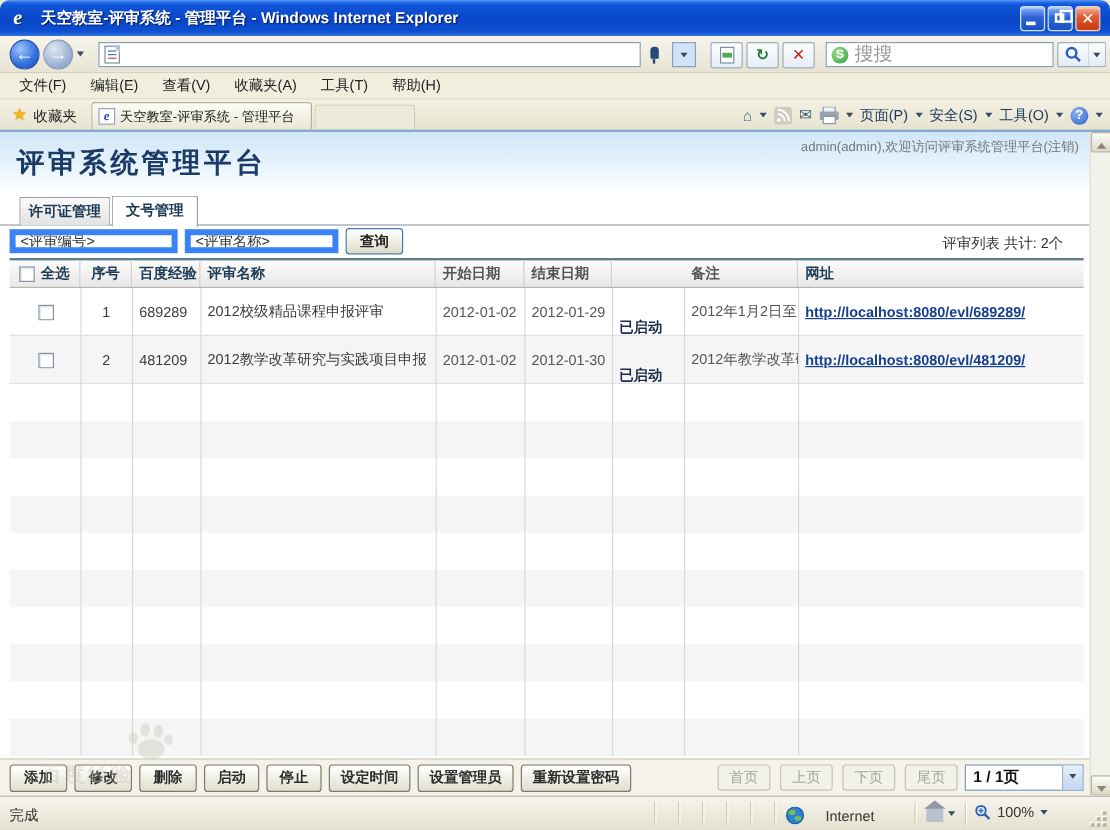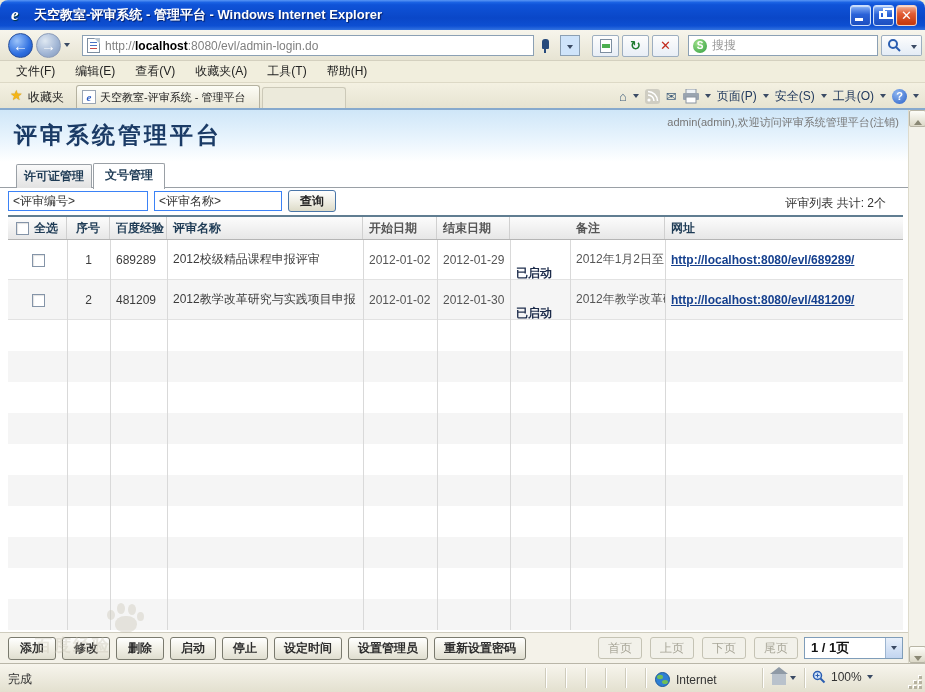--- a/index.html
+++ b/index.html
@@ -48,21 +48,21 @@
     background:linear-gradient(180deg,#fdfdfd,#e8eef6); text-align:center; line-height:20px; font-size:13px; }
   .mini-btn.compat { left:592px; }
   .mini-btn.refresh { left:622px; color:#1d7a2e; font-weight:bold; }
   .mini-btn.stop { left:652px; color:#c22a1c; font-weight:bold; }
   .compat-ico { display:inline-block; width:12px; height:14px; border:1px solid #7d8ea0; background:#fff; position:relative; top:3px; }
   .compat-ico:after { content:""; position:absolute; left:1px; top:4px; width:8px; height:4px; background:#4caf50; }
   .search-box { position:absolute; left:688px; top:5px; width:190px; height:21px; background:#fff; border:1px solid #8ba0b4;
     display:flex; align-items:center; padding:0 4px; }
   .soso-ico { width:14px; height:14px; border-radius:50%; background:radial-gradient(circle at 35% 30%,#9fe08a,#2f9e3f); color:#fff;
     font-size:10px; font-weight:bold; text-align:center; line-height:14px; margin-right:5px; flex:none; }
-  .search-input { border:none; outline:none; flex:1; font-size:12px; color:#9a9a9a; background:transparent; font-family:Liberation Serif, serif; }
+  .search-input { border:none; outline:none; flex:1; font-size:16px; color:#9a9a9a; background:transparent; font-family:Liberation Serif, serif; }
   .search-btn { position:absolute; left:881px; top:5px; width:27px; height:21px; border:1px solid #9daec0; border-radius:2px 0 0 2px;
     background:linear-gradient(180deg,#fdfdfd,#e4ecf6); text-align:center; }
   .search-caret { position:absolute; left:907px; top:5px; width:15px; height:21px; border:1px solid #9daec0; border-left:none; border-radius:0 2px 2px 0;
     background:linear-gradient(180deg,#fdfdfd,#e4ecf6); text-align:center; line-height:19px; }
 
   
   .menu-row { position:absolute; left:0; top:61px; width:925px; height:22px; background:#f1eedd;
     border-bottom:1px solid #ddd9c6; display:flex; align-items:center; padding-left:8px; gap:4px; }
   .menu-item { font-size:12px; color:#222; padding:2px 8px;text-align:right; }
 
@@ -89,21 +89,21 @@
   .app-title { position:absolute; left:14px; top:10px; font-size:23px; font-weight:bold; color:#1b3b66; letter-spacing:3px; }
   .welcome { position:absolute; right:26px; top:5px; font-size:11px; color:#777; }
 
   .tabstrip { position:absolute; left:0; top:52px; width:908px; height:26px; border-bottom:1px solid #9aa0a6; }
   .apptab { position:absolute; top:2px; height:24px; border:1px solid #9aa0a6; border-bottom:none; border-radius:2px 2px 0 0;
     font-size:12px; font-weight:bold; color:#1d3a54; text-align:center; line-height:23px; }
   .apptab.inactive { left:16px; width:76px; background:linear-gradient(180deg,#fafafa,#e2e2e2); }
   .apptab.active { left:93px; width:72px; background:#fff; height:26px; top:1px; z-index:2; }
 
   .filter-row { position:absolute; left:0; top:79px; width:908px; height:26px; }
-  .txt-input { position:absolute; top:2px; height:20px; border:1px solid #3b82f6; font-size:12px; color:#333; padding:0 4px;
+  .txt-input { position:absolute; top:2px; height:20px; border:5px solid #3b82f6; font-size:12px; color:#333; padding:0 4px;
     font-family:inherit; background:#fff; }
   .inp-code { left:8px; width:140px; }
   .inp-name { left:154px; width:128px; }
   .query-btn { position:absolute; left:288px; top:1px; width:48px; height:22px; border:1px solid #4a76a8; border-radius:3px;
     background:linear-gradient(180deg,#ffffff,#f0efe6 50%,#dddbc8); font-size:12px; font-weight:bold; color:#222; text-align:center; line-height:20px; }
   .summary { position:absolute; right:22px; top:6px; font-size:12px; color:#333; }
 
   
   .tbl { position:absolute; left:8px; top:105px; width:895px; }
   .thead { display:flex; height:25px; background:linear-gradient(180deg,#fcfcfc,#e7e7e7);
@@ -164,21 +164,21 @@
   .sb-up { top:0; } .sb-down { bottom:0; }
   .arr { display:inline-block; width:0; height:0; border-left:4px solid transparent; border-right:4px solid transparent; margin-top:6px; }
   .arr.up { border-bottom:5px solid #8a8875; }
   .arr.down { border-top:5px solid #8a8875; }
 
   
   .statusbar { position:absolute; left:0; top:663px; width:925px; height:29px;
     background:linear-gradient(180deg,#f7f5ed,#e3e0cf); border-top:1px solid #b9b6a8; }
   .st-done { position:absolute; left:8px; top:7px; font-size:12px; color:#333; }
   .st-sep { position:absolute; top:4px; width:1px; height:20px; background:#cfccbc; box-shadow:1px 0 0 #fff; }
-  .st-zone { position:absolute; left:655px; top:8px; display:flex; align-items:center; gap:6px; font-size:12px; color:#333; }
+  .st-zone { position:absolute; left:655px; top:8px; display:flex; align-items:center; gap:18px; font-size:12px; color:#333; }
   .st-prot { position:absolute; left:772px; top:6px; display:flex; align-items:center; gap:4px; }
   .house-ico { width:14px; height:12px; position:relative; background:#b9c2cc; margin-top:3px; }
   .house-ico:before { content:""; position:absolute; left:-2px; top:-6px; border-left:9px solid transparent; border-right:9px solid transparent; border-bottom:7px solid #8f9aa6; }
   .st-zoom { position:absolute; left:812px; top:6px; display:flex; align-items:center; gap:5px; font-size:12px; color:#333; }
   .grip { position:absolute; right:3px; bottom:3px; width:13px; height:13px; }
   .grip i { position:absolute; width:3px; height:3px; background:#b6b2a0; box-shadow:-1px -1px 0 #fff; }
   .grip .g1{right:0;bottom:0;} .grip .g2{right:5px;bottom:0;} .grip .g3{right:10px;bottom:0;}
   .grip .g4{right:0;bottom:5px;} .grip .g5{right:5px;bottom:5px;} .grip .g6{right:0;bottom:10px;}
 </style>
 </head>
@@ -201,21 +201,20 @@
         </span>
     </span>
   </div>
 
   <div class="addr-row">
     <span class="navbtn back"><span>←</span></span>
     <span class="navbtn fwd"><span>→</span></span>
     <span class="caret nav-caret"></span>
     <div class="addr-box">
       <span class="page-ico"></span>
-      <span class="url"><span>http://</span><b>localhost</b><span>:8080/evl/admin-login.do</span></span>
     </div>
     <span class="addr-pin">
         <i class="pin-shape"></i>
       </span>
     <span class="addr-hist"><span class="caret"></span></span>
     <span class="mini-btn compat"><span class="compat-ico"></span></span>
     <span class="mini-btn refresh"><span>↻</span></span>
     <span class="mini-btn stop"><span>✕</span></span>
     <div class="search-box">
       <span class="soso-ico">S</span>

